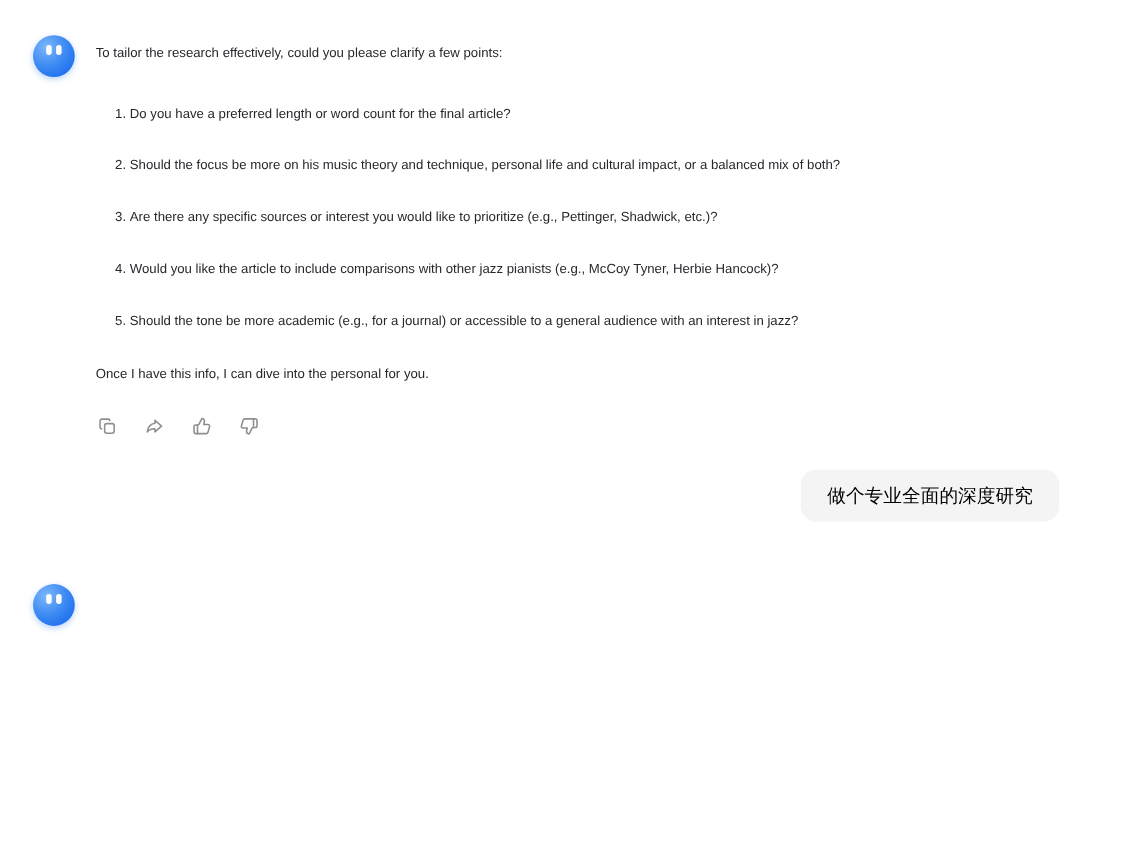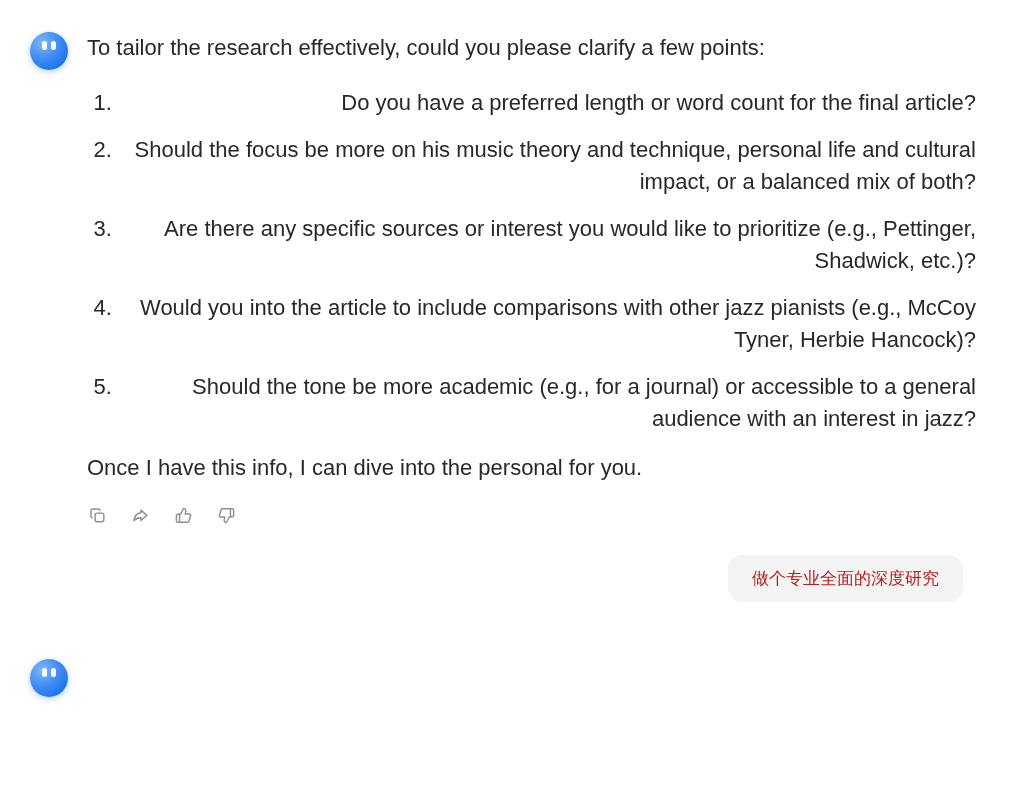--- a/index.html
+++ b/index.html
@@ -39,31 +39,30 @@
     width: 5px;
     height: 9px;
     border-radius: 3px;
     background: #ffffff;
   }
   .avatar .eye.left  { left: 12px; }
   .avatar .eye.right { left: 21px; }
 
   .msg-content {
     flex: 1;
-    font-size: 22px;
+    font-size: 12px;
     line-height: 32px;
     padding-top: 5px;
   }
   .intro { margin-bottom: 20px; line-height: 26px; }
   ol.questions {
     list-style-position: outside;
     padding-left: 31px;
     margin-top: 26px;
     margin-bottom: 4px;
-    text-align: right;
   }
   ol.questions li {
     margin-bottom: 15px;
     padding-left: 0;
   }
   ol.questions li:last-child { margin-bottom: 0; }
   .closing { margin-top: 20px; line-height: 26px; }
 
   .action-bar {
     display: flex;
@@ -91,21 +90,21 @@
     justify-content: flex-end;
     padding-right: 61px;
     margin-top: 30px;
   }
   .user-bubble {
     background: #f4f4f5;
     border-radius: 14px;
     padding: 11px 24px;
     font-size: 17px;
     line-height: 25px;
-    color: #b91c1c;
+    color: #000000;
   }
 
   .second-msg { margin-top: 55px; }
   .second-msg .msg-content {
     line-height: 32px;
     padding-top: 4px;
     letter-spacing: 0.2px;
   }
 </style>
 </head>
@@ -117,21 +116,21 @@
     <div class="avatar">
       <span class="eye left"></span>
       <span class="eye right"></span>
     </div>
     <div class="msg-content">
       <p class="intro">To tailor the research effectively, could you please clarify a few points:</p>
       <ol class="questions">
         <li>Do you have a preferred length or word count for the final article?</li>
         <li>Should the focus be more on his music theory and technique, personal life and cultural impact, or a balanced mix of both?</li>
         <li>Are there any specific sources or interest you would like to prioritize (e.g., Pettinger, Shadwick, etc.)?</li>
-        <li>Would you into the article to include comparisons with other jazz pianists (e.g., McCoy Tyner, Herbie Hancock)?</li>
+        <li>Would you like the article to include comparisons with other jazz pianists (e.g., McCoy Tyner, Herbie Hancock)?</li>
         <li>Should the tone be more academic (e.g., for a journal) or accessible to a general audience with an interest in jazz?</li>
       </ol>
       <p class="closing">Once I have this info, I can dive into the personal for you.</p>
 
       <div class="action-bar">
         <button class="action-btn" aria-label="copy">
           <span>
             <svg viewBox="0 0 24 24" fill="none" stroke="currentColor" stroke-width="1.8" stroke-linecap="round" stroke-linejoin="round">
               <rect x="9" y="9" width="11" height="11" rx="2.5"></rect>
               <path d="M5.5 15c-1 0-1.8-.8-1.8-1.8V6c0-1.2 1-2.2 2.2-2.2h7.2c1 0 1.8.8 1.8 1.8"></path>

